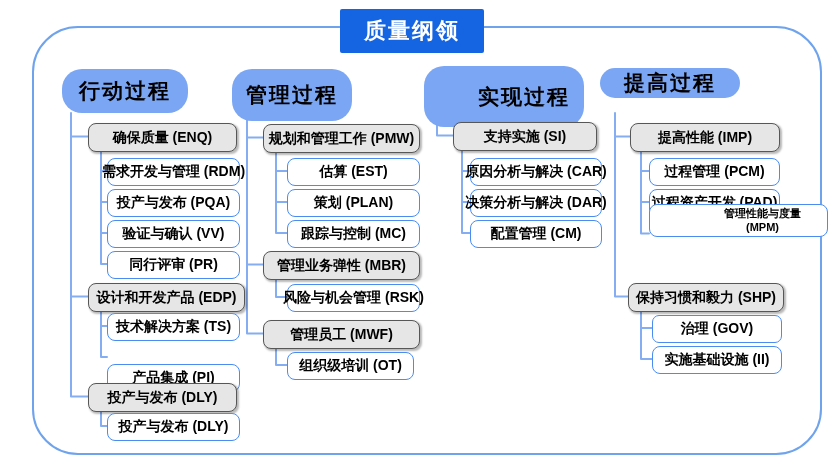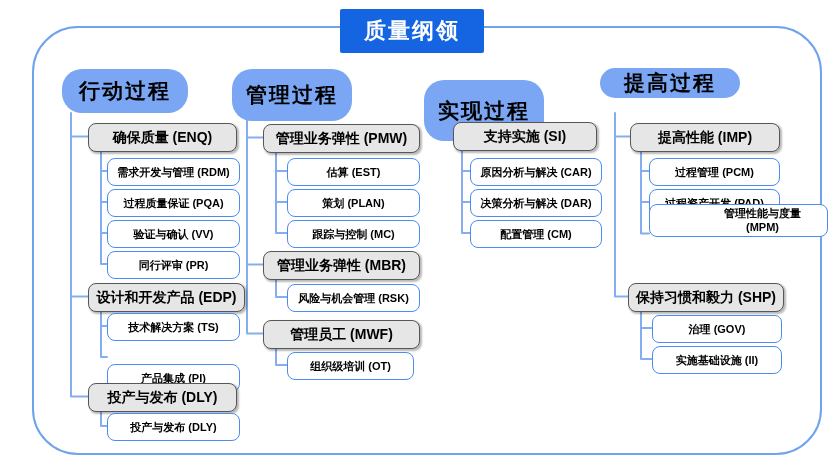--- a/index.html
+++ b/index.html
@@ -24,56 +24,56 @@
   .gray{
     position:absolute;background:var(--gray-fill,#E6E6E6);
     border:1.5px solid var(--gray-border,#575757);border-radius:8px;
     color:#000;font-weight:bold;font-size:14px;white-space:pre;
     display:flex;align-items:center;justify-content:center;
     box-shadow:1.5px 1.5px 2px rgba(0,0,0,.28);
   }
   .leaf{
     position:absolute;background:#ffffff;
     border:1.5px solid var(--leaf-border,#4A8CF0);border-radius:8px;
-    color:#000;font-weight:bold;font-size:11px;white-space:pre;
+    color:#000;font-weight:bold;font-size:14px;white-space:pre;
     display:flex;align-items:center;justify-content:center;text-align:center;
   }
   .leaf.small{font-size:11px;line-height:1.25;}
 </style>
 </head>
 <body>
 
 <div class="canvas">
   <div class="outer"></div>
   <svg id="connectors" viewBox="0 0 839 469" xmlns="http://www.w3.org/2000/svg">
     <path id="connector-path" fill="none" stroke-width="2" stroke-linecap="round" d="M71 113V396.5M71 136.5H88M101 150V264M101 171H107M101 202H107M101 233H107M101 264H107M71 296.5H88M101 310V357M101 326H107M101 357H107M71 396.5H88M101 410V426M101 426H107M247 113V333.5M247 137.5H263M276 151V233M276 171H287M276 202H287M276 233H287M247 264.5H263M276 278V297M276 297H287M247 333.5H263M276 347V365M276 365H287M437 113V135.5M437 135.5H453M462 149V233M462 171H470M462 202H470M462 233H470M615 113V296.5M615 136.5H630M641 150V233.5M641 171H649M641 202H649M641 233.5H649M615 296.5H628M641 310V359M641 328H652M641 359H652" stroke="#85ADF2"></path>
   </svg>
   <div class="title">质量纲领</div>
   <div id="nodes">
       <div class="hdr" style="left: 62px; top: 69px; width: 126px; height: 44px;">行动过程</div>
       <div class="gray" style="left: 88px; top: 123px; width: 147px; height: 27px;">确保质量 (ENQ)</div>
       <div class="leaf" style="left: 107px; top: 158px; width: 131px; height: 26px;">需求开发与管理 (RDM)</div>
-      <div class="leaf" style="left: 107px; top: 189px; width: 131px; height: 26px;">过程质量保证 (PQA)</div>
+      <div class="leaf" style="left: 107px; top: 189px; width: 131px; height: 26px;">投产与发布 (PQA)</div>
       <div class="leaf" style="left: 107px; top: 220px; width: 131px; height: 26px;">验证与确认 (VV)</div>
       <div class="leaf" style="left: 107px; top: 251px; width: 131px; height: 26px;">同行评审 (PR)</div>
       <div class="gray" style="left: 88px; top: 283px; width: 155px; height: 27px;">设计和开发产品 (EDP)</div>
       <div class="leaf" style="left: 107px; top: 313px; width: 131px; height: 26px;">技术解决方案 (TS)</div>
       <div class="leaf" style="left: 107px; top: 344px; width: 131px; height: 26px; margin-top: 20px;">产品集成 (PI)</div>
       <div class="gray" style="left: 88px; top: 383px; width: 147px; height: 27px;">投产与发布 (DLY)</div>
       <div class="leaf" style="left: 107px; top: 413px; width: 131px; height: 26px;">投产与发布 (DLY)</div>
       <div class="hdr" style="left: 232px; top: 69px; width: 120px; height: 52px;">管理过程</div>
-      <div class="gray" style="left: 263px; top: 124px; width: 155px; height: 27px;">管理业务弹性 (PMW)</div>
+      <div class="gray" style="left: 263px; top: 124px; width: 155px; height: 27px;">规划和管理工作 (PMW)</div>
       <div class="leaf" style="left: 287px; top: 158px; width: 131px; height: 26px;">估算 (EST)</div>
       <div class="leaf" style="left: 287px; top: 189px; width: 131px; height: 26px;">策划 (PLAN)</div>
       <div class="leaf" style="left: 287px; top: 220px; width: 131px; height: 26px;">跟踪与控制 (MC)</div>
       <div class="gray" style="left: 263px; top: 251px; width: 155px; height: 27px;">管理业务弹性 (MBR)</div>
       <div class="leaf" style="left: 287px; top: 284px; width: 131px; height: 26px;">风险与机会管理 (RSK)</div>
       <div class="gray" style="left: 263px; top: 320px; width: 155px; height: 27px;">管理员工 (MWF)</div>
       <div class="leaf" style="left: 287px; top: 352px; width: 125px; height: 26px;">组织级培训 (OT)</div>
-      <div class="hdr" style="left: 424px; top: 80px; width: 120px; height: 61px;">实现过程</div>
+      <div class="hdr" style="left: 424px; top: 66px; width: 120px; height: 61px; padding-left: 40px;">实现过程</div>
       <div class="gray" style="left: 453px; top: 122px; width: 142px; height: 27px;">支持实施 (SI)</div>
       <div class="leaf" style="left: 470px; top: 158px; width: 130px; height: 26px;">原因分析与解决 (CAR)</div>
       <div class="leaf" style="left: 470px; top: 189px; width: 130px; height: 26px;">决策分析与解决 (DAR)</div>
       <div class="leaf" style="left: 470px; top: 220px; width: 130px; height: 26px;">配置管理 (CM)</div>
       <div class="hdr" style="left: 600px; top: 68px; width: 140px; height: 30px; text-align: right;">提高过程</div>
       <div class="gray" style="left: 630px; top: 123px; width: 148px; height: 27px;">提高性能 (IMP)</div>
       <div class="leaf" style="left: 649px; top: 158px; width: 129px; height: 26px;">过程管理 (PCM)</div>
       <div class="leaf" style="left: 649px; top: 189px; width: 129px; height: 26px;">过程资产开发 (PAD)</div>
       <div class="leaf small" style="left: 649px; top: 204px; width: 129px; height: 31px; padding-left: 48px;">管理性能与度量
 (MPM)</div>

